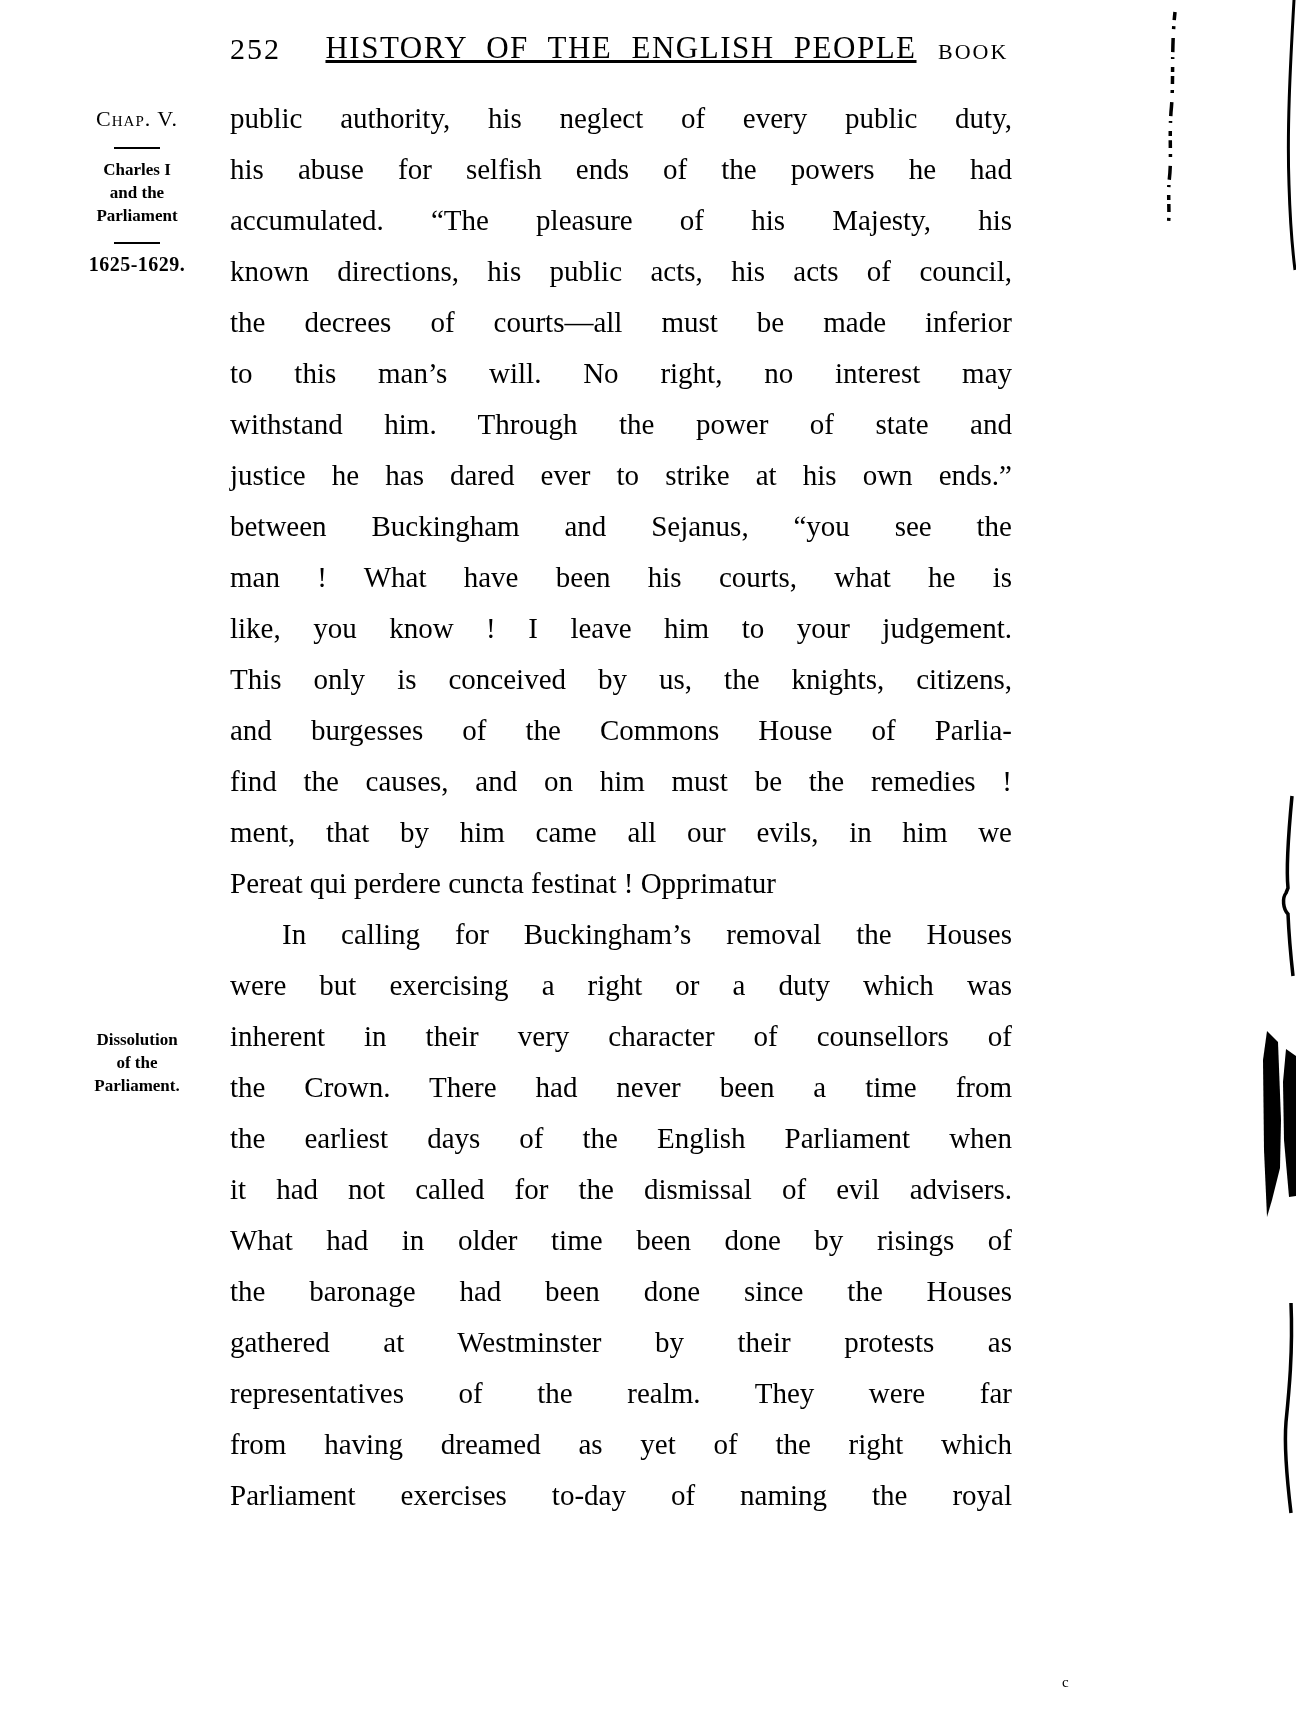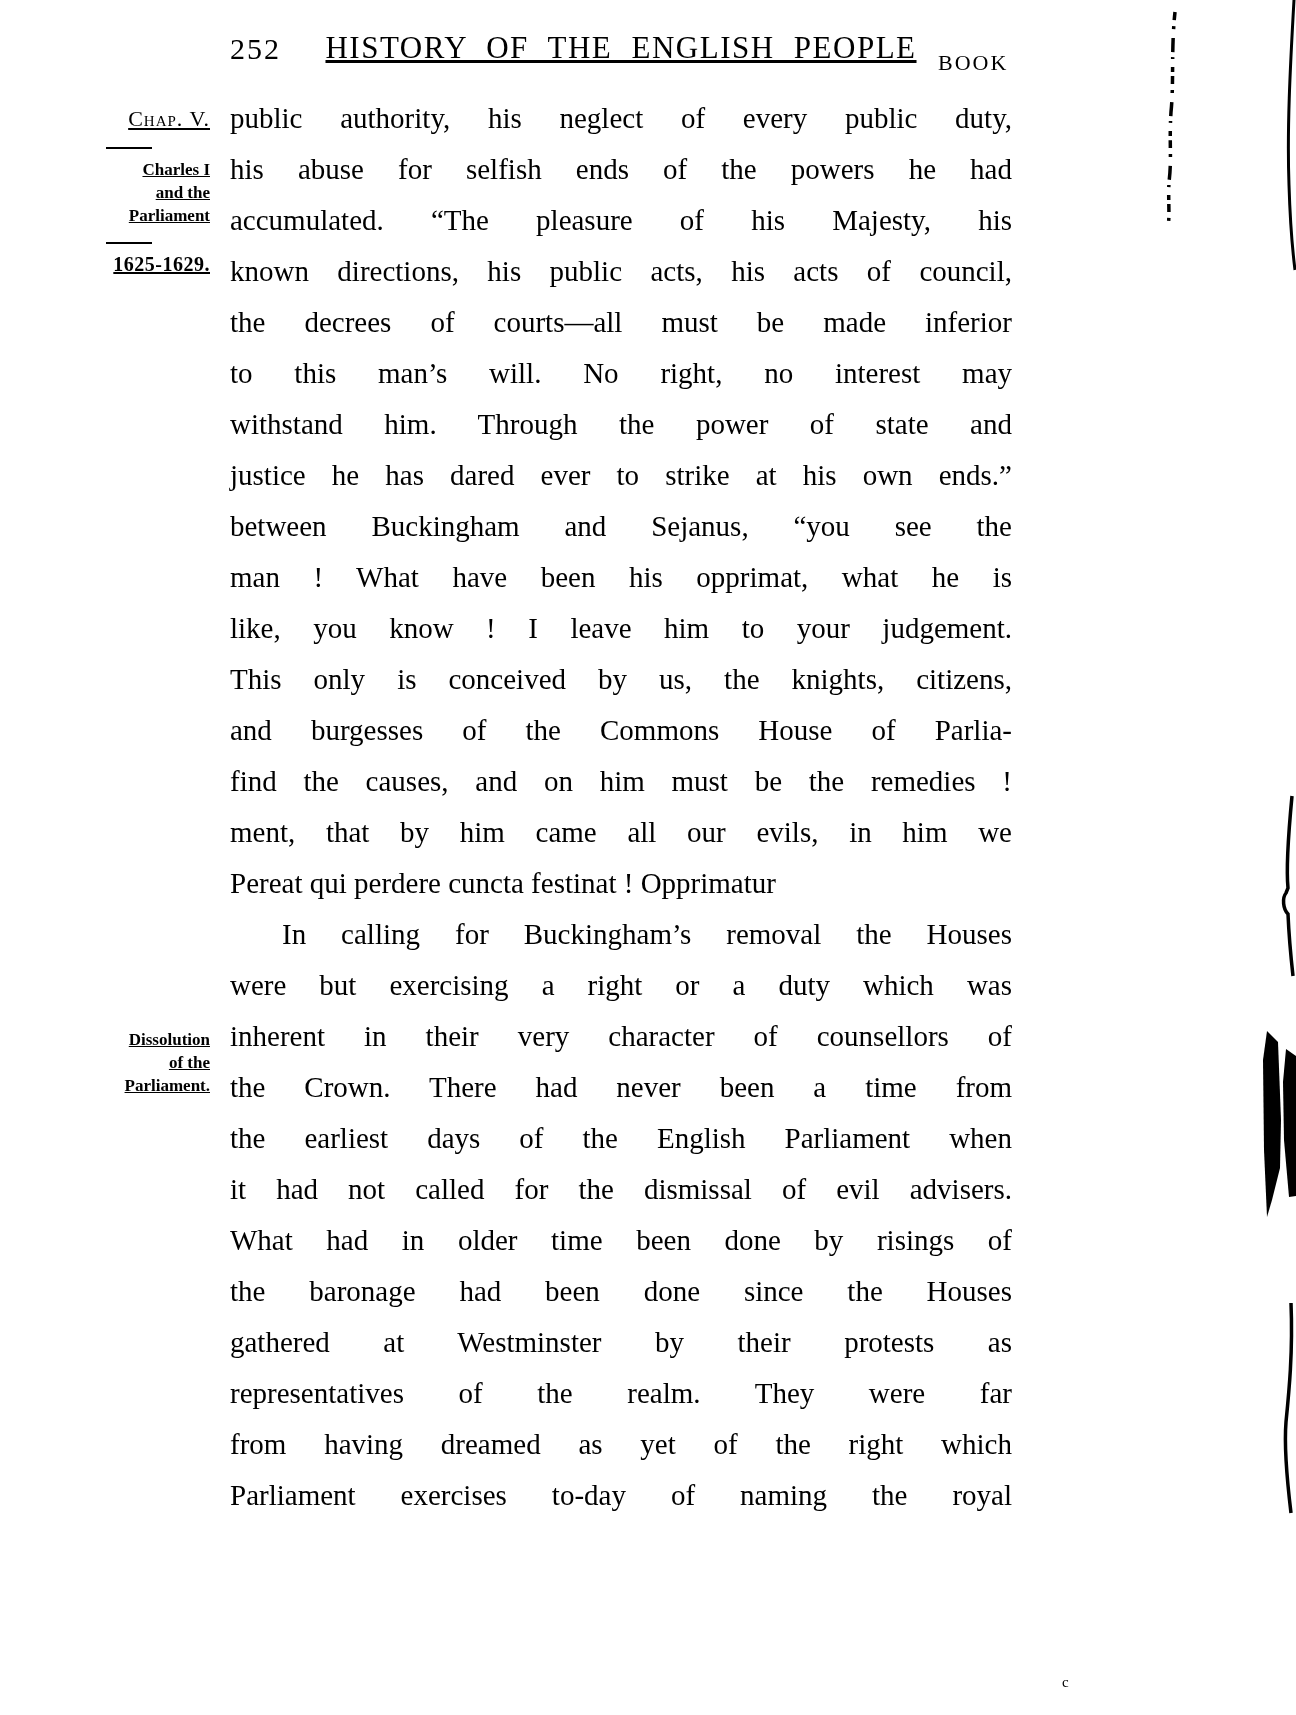--- a/index.html
+++ b/index.html
@@ -6,23 +6,23 @@
   .page{
     position:relative;width:1296px;height:1715px;background:#ffffff;color:#000;
     font-family:"Liberation Serif","DejaVu Serif",serif;overflow:hidden;
   }
   
   .pagenum{position:absolute;left:230px;top:32px;font-size:30px;letter-spacing:2px;}
   .running-title{
     position:absolute;left:230px;top:30px;width:782px;text-align:center;
     font-size:31px;letter-spacing:1.5px;word-spacing:10px;text-decoration:underline;
   }
-  .book-label{position:absolute;left:938px;top:50px;font-size:22px;letter-spacing:2px;text-align:right;}
+  .book-label{position:absolute;left:938px;top:39px;font-size:22px;letter-spacing:2px;text-align:right;}
   
-  .sidenote{position:absolute;left:48px;width:162px;text-align:right;text-decoration:underline;}
+  .sidenote{position:absolute;left:56px;width:162px;text-align:center;}
   .sidenote-1{top:106px;}
   .sidenote-2{top:1028px;}
   .chap{font-size:22px;font-variant:small-caps;letter-spacing:1px;}
   .rule{width:46px;border-top:2px solid #000;margin:15px auto 9px;}
   .snline{font-size:17px;line-height:23px;font-weight:bold;}
   .years{font-size:20px;font-weight:bold;margin-top:5px;letter-spacing:.5px;}
   
   .body-text{position:absolute;left:230px;top:93px;width:782px;font-size:29px;line-height:51px;}
   .text-line{height:51px;text-align:justify;text-align-last:justify;}
   .para1 .text-line:last-child{text-align-last:left;}
@@ -62,21 +62,21 @@
     <div class="para para1">
         <div class="text-line">public authority, his neglect of every public duty,</div>
         <div class="text-line">his abuse for selfish ends of the powers he had</div>
         <div class="text-line">accumulated.  “The pleasure of his Majesty, his</div>
         <div class="text-line">known directions, his public acts, his acts of council,</div>
         <div class="text-line">the decrees of courts—all must be made inferior</div>
         <div class="text-line">to this man’s will.  No right, no interest may</div>
         <div class="text-line">withstand him.  Through the power of state and</div>
         <div class="text-line">justice he has dared ever to strike at his own ends.”</div>
         <div class="text-line">between Buckingham and Sejanus, “you see the</div>
-        <div class="text-line">man !  What have been his opprimat, what he is</div>
+        <div class="text-line">man !  What have been his courts, what he is</div>
         <div class="text-line">like, you know !  I leave him to your judgement.</div>
         <div class="text-line">This only is conceived by us, the knights, citizens,</div>
         <div class="text-line">and burgesses of the Commons House of Parlia-</div>
         <div class="text-line">find the causes, and on him must be the remedies !</div>
         <div class="text-line">ment, that by him came all our evils, in him we</div>
         <div class="text-line">Pereat qui perdere cuncta festinat !  Opprimatur</div>
       </div>
     <div class="para para2">
         <div class="text-line">In calling for Buckingham’s removal the Houses</div>
         <div class="text-line">were but exercising a right or a duty which was</div>

